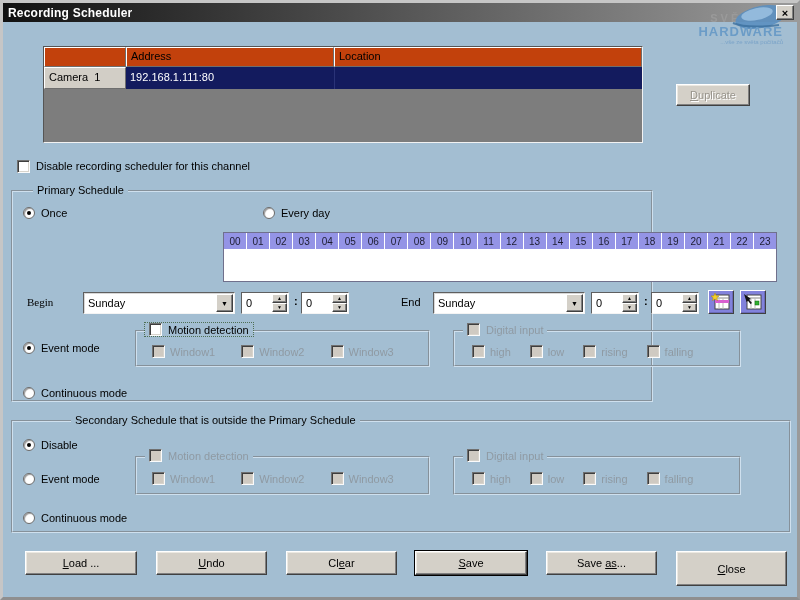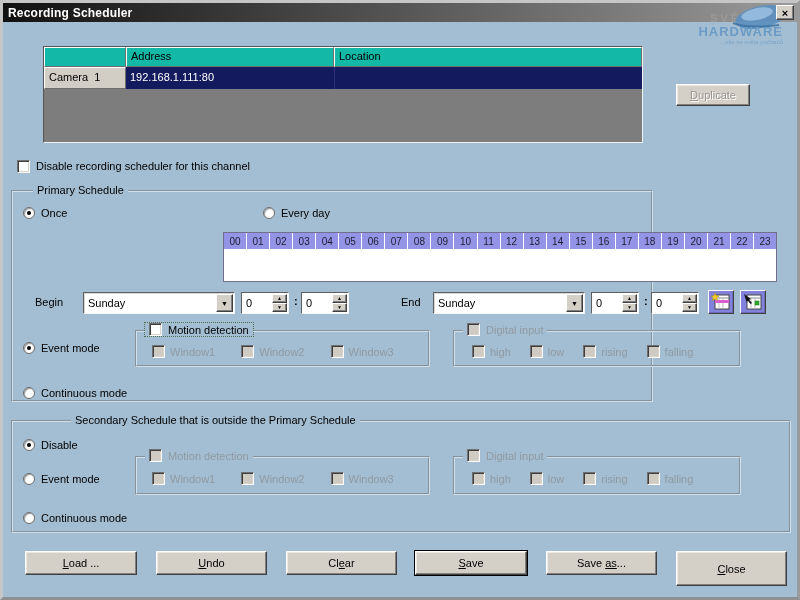--- a/index.html
+++ b/index.html
@@ -24,21 +24,21 @@
   .logo .mouse { position:absolute; right:-6px; top:-9px; }
   .logo .l1 { font-size:11px; font-weight:bold; letter-spacing:3px; color:#9a9a9a; margin-right:32px; }
   .logo .l2 { font-size:13px; font-weight:bold; letter-spacing:1px; color:#6b9cc7; position:relative; }
   .logo .l3 { font-size:6px; color:#7aa3c8; position:relative; }
 
   
   .tablewrap { position:absolute; left:40px; top:43px; width:600px; height:97px;
                border:1px solid; border-color:#555 #f2f2f2 #f2f2f2 #555; background:#7d7d7d;
                display:flex; flex-direction:column; }
   .thead { display:flex; height:20px; }
-  .hcell { background:#14b8a6; border:1px solid; border-color:#fff #6e6e6e #6e6e6e #fff;
+  .hcell { background:#c2410c; border:1px solid; border-color:#fff #6e6e6e #6e6e6e #fff;
            padding:2px 4px; overflow:hidden; white-space:nowrap; }
   .c0 { width:82px; } .c1 { width:208px; } .c2 { flex:1; }
   .trow { display:flex; height:22px; }
   .rowname { background:#d2cec6; border:1px solid; border-color:#fff #6e6e6e #6e6e6e #fff;
              padding:3px 4px; white-space:pre; }
   .rowsel { background:#131b5e; color:#fff; padding:4px 4px; overflow:hidden; white-space:nowrap; }
   .rowsel.c2 { border-left:1px solid #2a3377; }
 
   
   .btn { position:absolute; background:#d4d0c8; border:1px solid; border-color:#fff #404040 #404040 #fff;
@@ -181,21 +181,21 @@
           <div class="gcell">18</div>
           <div class="gcell">19</div>
           <div class="gcell">20</div>
           <div class="gcell">21</div>
           <div class="gcell">22</div>
           <div class="gcell">23</div>
         </div>
       <div style="height:32px;"></div>
     </div>
 
-    <span class="lab" style="position:absolute; left:22px; top:104px;">Begin</span>
+    <span class="lab" style="position:absolute; left:14px; top:104px;font-family:Liberation Serif, serif;">Begin</span>
     <div class="combo" style="left:70px; top:100px; width:152px;">
       <span class="val">Sunday</span>
       <span class="drop">▼</span>
     </div>
     <div class="spin" style="left:228px; top:100px;">
       <span class="val">0</span>
       <span class="updown">
           <span class="sb">▲</span>
           <span class="sb">▼</span>
         </span>

